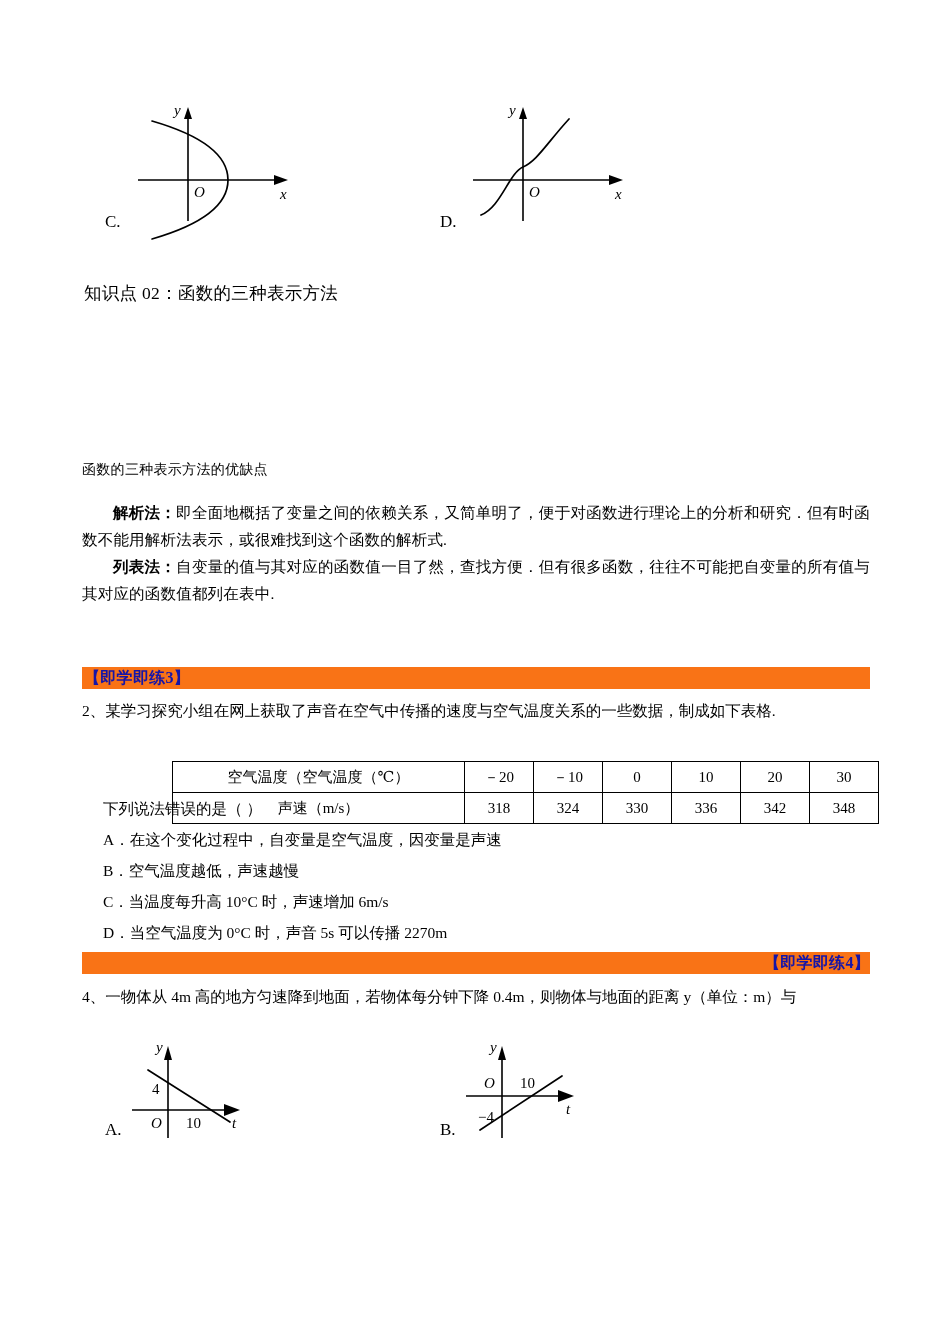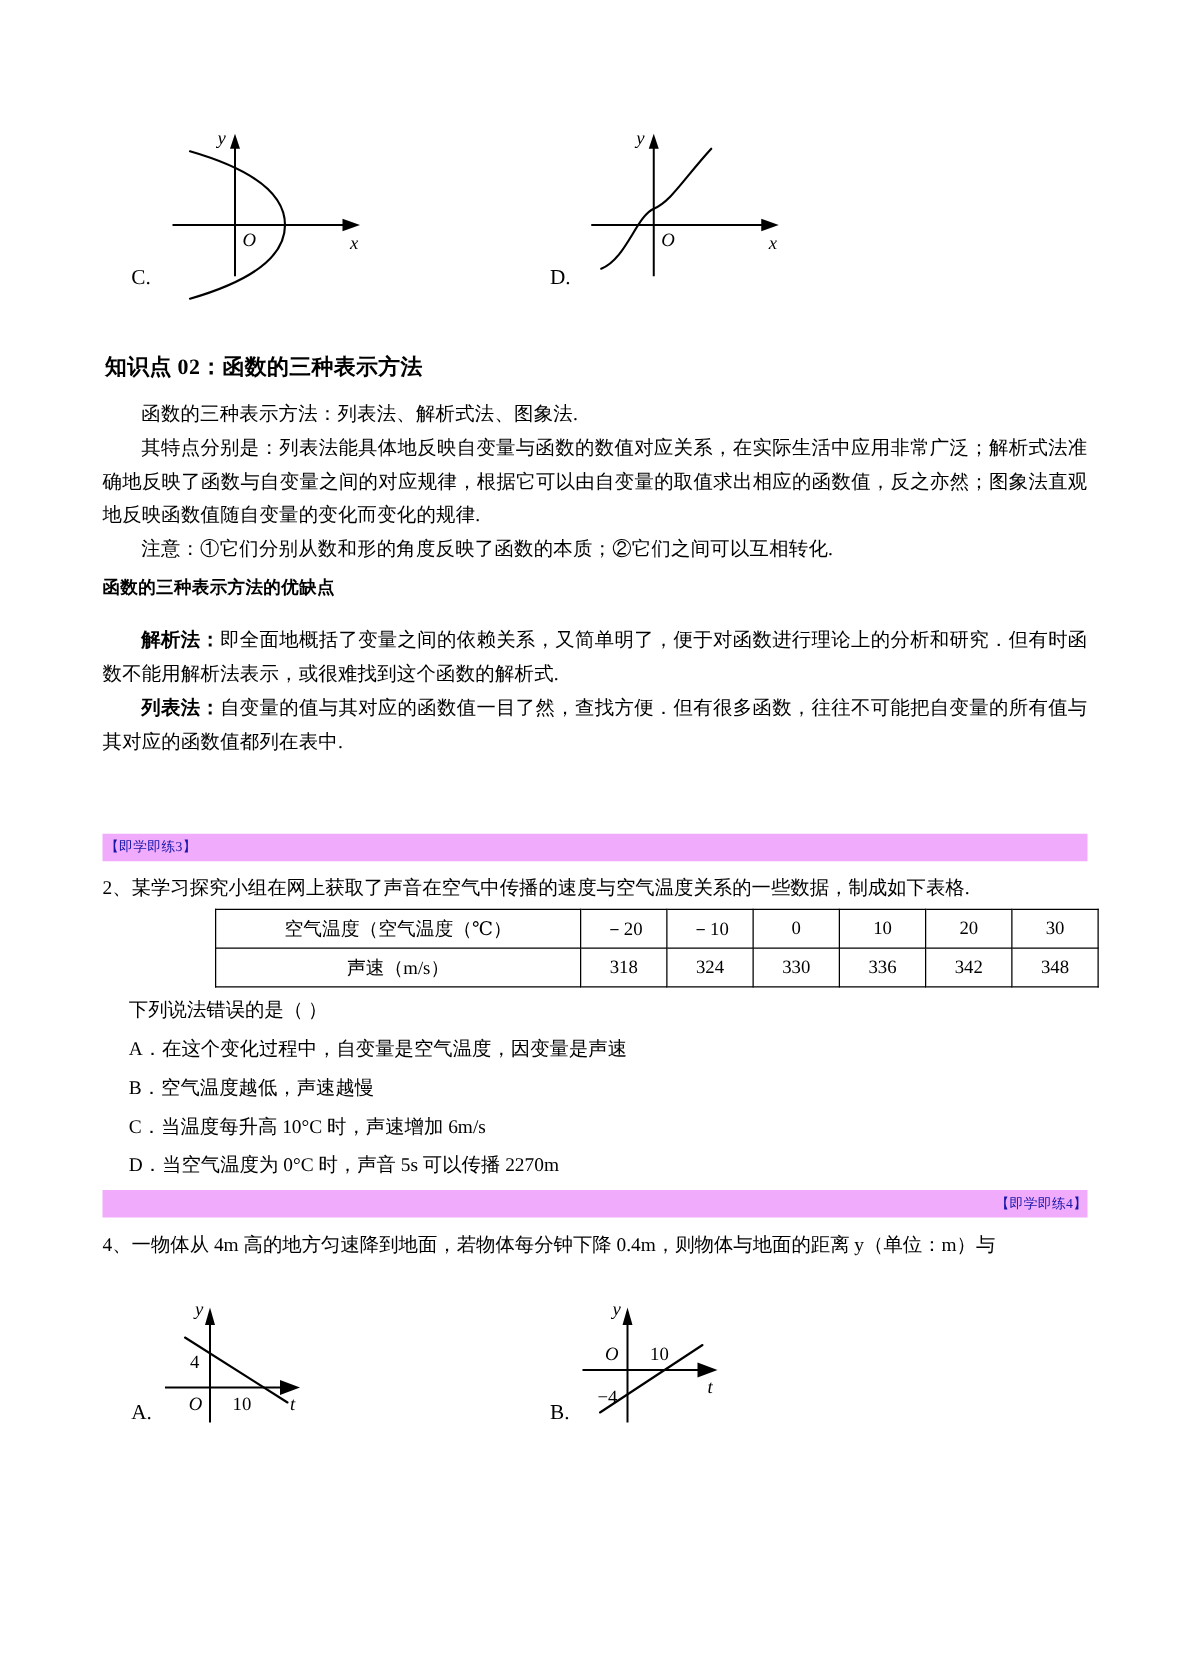--- a/index.html
+++ b/index.html
@@ -27,53 +27,54 @@
     position:absolute;
     font-size:17px;
     font-family:"Liberation Serif","DejaVu Serif",serif;
   }
   .graph-box { position:absolute; }
 
   
   .kp-heading {
     position:absolute;
     font-size:17.5px;
-    font-weight:bold;
+    font-weight:normal;
     letter-spacing:0.3px;
   }
 
   
   .para-block { position:absolute; left:82px; width:788px; }
   .para { margin:0; }
 
   
   .banner {
     position:absolute;
     left:82px;
     width:788px;
     height:22px;
-    background:#f0abfc;
+    background:#f97316;
     color:#1515a8;
-    font-weight:normal;
-    font-size:11px;
+    font-weight:bold;
+    font-size:16px;
     line-height:22px;
     padding-left:2px;
     box-sizing:border-box;
     letter-spacing:0.3px;
   }
 
   
   .q-text { position:absolute; font-size:15.5px; line-height:27px; }
   .q-opt  { position:absolute; font-size:15.5px; line-height:27px; }
 
   
   .data-table {
     position:absolute;
     border-collapse:collapse;
     font-size:15px;
+    margin-top:34px;
   }
   .data-table td {
     border:1px solid #000;
     text-align:center;
     height:30px;
     padding:0 3px;
     font-family:"Liberation Serif","DejaVu Serif",serif;
   }
   .data-table td.rowhead { width:285px; }
   .data-table td.val { width:62px; }
@@ -118,25 +119,20 @@
         <path class="curve" d="M 16,112 C 36,104 44,70 58,64 C 72,58 82,40 104,16"></path>
         <text class="lbl" x="44" y="12">y</text>
         <text class="lbl" x="64" y="94">O</text>
         <text class="lbl" x="150" y="96">x</text>
       </svg>
     </div>
   </div>
 
   <div class="kp-heading" style="left:84px; top:281px;">知识点 02：函数的三种表示方法</div>
 
-  <div class="para-block body-text" style="top:318px;">
-    <p class="para indent2">函数的三种表示方法：列表法、解析式法、图象法.</p>
-    <p class="para indent2" style="text-align:justify;">其特点分别是：列表法能具体地反映自变量与函数的数值对应关系，在实际生活中应用非常广泛；解析式法准确地反映了函数与自变量之间的对应规律，根据它可以由自变量的取值求出相应的函数值，反之亦然；图象法直观地反映函数值随自变量的变化而变化的规律.</p>
-    <p class="para indent2">注意：①它们分别从数和形的角度反映了函数的本质；②它们之间可以互相转化.</p>
-  </div>
 
   <div class="kp-heading" style="left:82px; top:461px; font-size:14px;">函数的三种表示方法的优缺点</div>
 
   <div class="para-block body-text" style="top:499px;">
     <p class="para indent2" style="text-align:justify;"><span class="bold">解析法</span><span class="bold">：</span><span>即全面地概括了变量之间的依赖关系，又简单明了，便于对函数进行理论上的分析和研究．但有时函数不能用解析法表示，或很难找到这个函数的解析式.</span></p>
     <p class="para indent2" style="text-align:justify;"><span class="bold">列表法</span><span class="bold">：</span><span>自变量的值与其对应的函数值一目了然，查找方便．但有很多函数，往往不可能把自变量的所有值与其对应的函数值都列在表中.</span></p>
   </div>
 
   <div class="banner" style="top:667px;">【即学即练3】</div>
 

